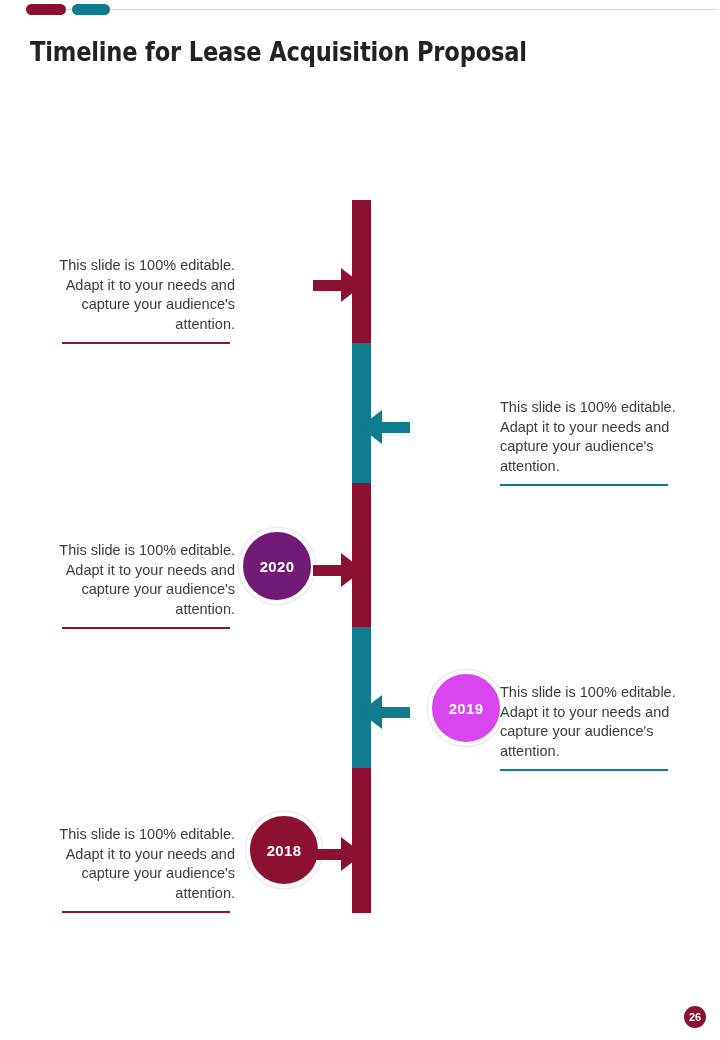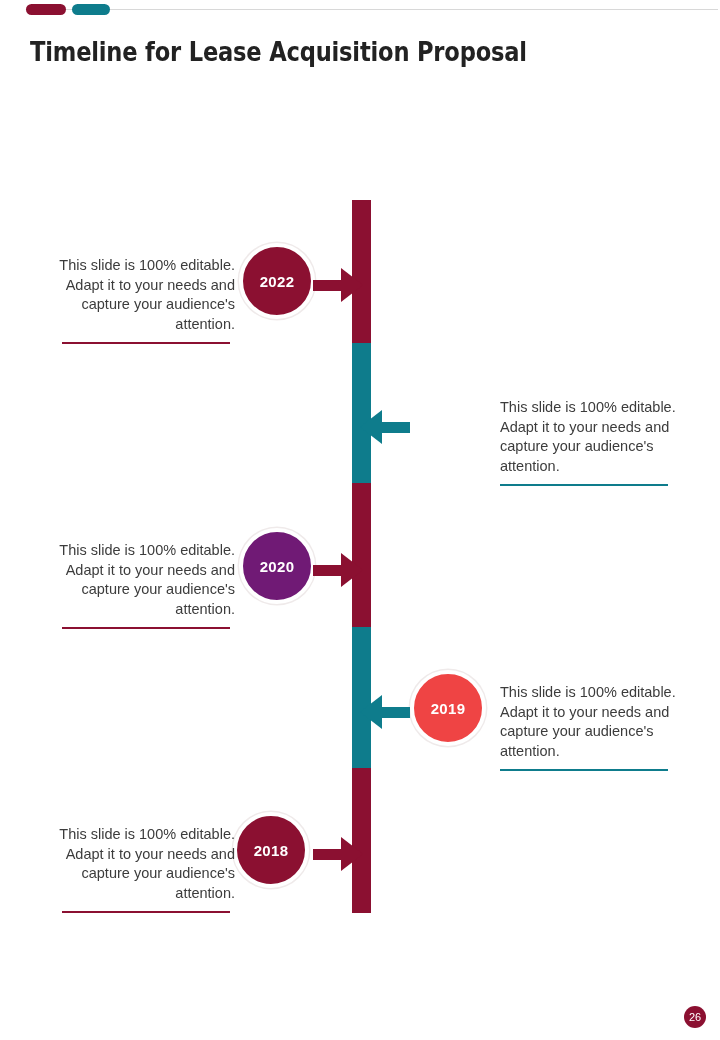--- a/index.html
+++ b/index.html
@@ -161,44 +161,41 @@
     right: 14px;
     bottom: 12px;
     width: 22px;
     height: 22px;
     border-radius: 50%;
     display: flex;
     align-items: center;
     justify-content: center;
     color: #ffffff;
     font-size: 11px;
-    font-weight: normal;
+    font-weight: bold;
   }
 </style>
 </head>
 <body>
 
 <div class="header-deco">
   <div class="deco-line" style="background: rgb(216, 216, 216);"></div>
   <div class="deco-pill red" style="background: rgb(139, 16, 49);"></div>
   <div class="deco-pill teal" style="background: rgb(14, 124, 140);"></div>
 </div>
 
 <div class="slide-title" style="color: rgb(34, 34, 34);">Timeline for Lease Acquisition Proposal</div>
 
 <div class="timeline" id="timeline-root">
     <div class="spine-seg" style="top: 200px; height: 143px; background: rgb(139, 16, 49);"></div>
     <div class="spine-seg" style="top: 343px; height: 140px; background: rgb(14, 124, 140);"></div>
     <div class="spine-seg" style="top: 483px; height: 144px; background: rgb(139, 16, 49);"></div>
     <div class="spine-seg" style="top: 627px; height: 141px; background: rgb(14, 124, 140);"></div>
     <div class="spine-seg" style="top: 768px; height: 145px; background: rgb(139, 16, 49);"></div>
     <div class="milestone" style="top: 236px;">
-      <div class="node" style="background: rgb(139, 16, 49); left: 239px; top: 7px;">
-        <span class="node-label">2022</span>
-      </div>
       <div class="stem" style="background: rgb(139, 16, 49); left: 313px; width: 28px;"></div>
       <div class="chevron right" style="left: 341px; border-left: 22px solid rgb(139, 16, 49);"></div>
     </div>
     <div class="blurb left" style="top: 236px; color: rgb(60, 60, 60);">
       <div>This slide is 100% editable. Adapt it to your needs and capture your audience's attention.</div>
       <div class="blurb-rule" style="background: rgb(139, 16, 49);"></div>
     </div>
     <div class="milestone" style="top: 378px;">
       <div class="stem" style="background: rgb(14, 124, 140); left: 382px; width: 28px;"></div>
       <div class="chevron left" style="left: 360px; border-right: 22px solid rgb(14, 124, 140);"></div>
@@ -212,32 +209,32 @@
         <span class="node-label">2020</span>
       </div>
       <div class="stem" style="background: rgb(139, 16, 49); left: 313px; width: 28px;"></div>
       <div class="chevron right" style="left: 341px; border-left: 22px solid rgb(139, 16, 49);"></div>
     </div>
     <div class="blurb left" style="top: 521px; color: rgb(60, 60, 60);">
       <div>This slide is 100% editable. Adapt it to your needs and capture your audience's attention.</div>
       <div class="blurb-rule" style="background: rgb(139, 16, 49);"></div>
     </div>
     <div class="milestone" style="top: 663px;">
-      <div class="node" style="background: #ef4444; left: 410px; top: 7px;">
+      <div class="node" style="background: #d946ef; left: 428px; top: 7px;">
         <span class="node-label">2019</span>
       </div>
       <div class="stem" style="background: rgb(14, 124, 140); left: 382px; width: 28px;"></div>
       <div class="chevron left" style="left: 360px; border-right: 22px solid rgb(14, 124, 140);"></div>
     </div>
     <div class="blurb right" style="top: 663px; color: rgb(60, 60, 60);">
       <div>This slide is 100% editable. Adapt it to your needs and capture your audience's attention.</div>
       <div class="blurb-rule" style="background: rgb(14, 124, 140);"></div>
     </div>
     <div class="milestone" style="top: 805px;">
-      <div class="node" style="background: rgb(139, 16, 49); left: 233px; top: 7px;">
+      <div class="node" style="background: rgb(139, 16, 49); left: 246px; top: 7px;">
         <span class="node-label">2018</span>
       </div>
       <div class="stem" style="background: rgb(139, 16, 49); left: 313px; width: 28px;"></div>
       <div class="chevron right" style="left: 341px; border-left: 22px solid rgb(139, 16, 49);"></div>
     </div>
     <div class="blurb left" style="top: 805px; color: rgb(60, 60, 60);">
       <div>This slide is 100% editable. Adapt it to your needs and capture your audience's attention.</div>
       <div class="blurb-rule" style="background: rgb(139, 16, 49);"></div>
     </div>
   </div>

